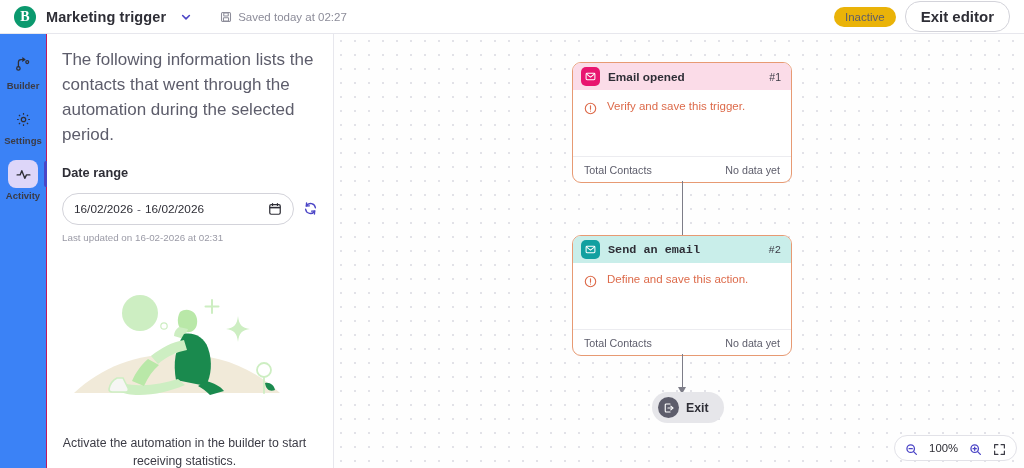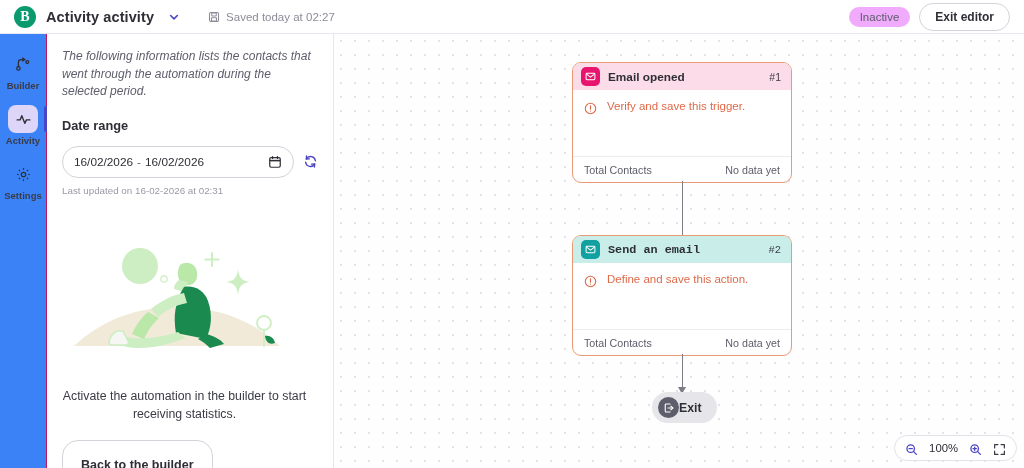--- a/index.html
+++ b/index.html
@@ -34,26 +34,26 @@
   }
   .saved-wrap {
     margin-left: 27px; display: flex; align-items: center; gap: 6px;
     font-size: 11.5px; color: #8c8c99;
   }
   .saved-icon { width: 12px; height: 12px; color: #8c8c99; display:block; }
   .topbar-right {
     margin-left: auto; display: flex; align-items: center; gap: 9px;
   }
   .status-pill {
-    background: #f0abfc; color: #5d5d6b; font-size: 11.5px;
+    background: #eab308; color: #5d5d6b; font-size: 11.5px;
     padding: 4px 11px; border-radius: 11px;
   }
   .exit-btn {
     background: #fff; border: 1px solid #d3d3da; border-radius: 15px;
-    font-size: 12px; font-weight: bold; color: #2e2e36;
+    font-size: 15px; font-weight: bold; color: #2e2e36;
     padding: 6px 15px; cursor: pointer;
   }
 
   
   .rail {
     position: absolute; top: 34px; left: 0; width: 47px; height: 434px;
     background: #3b82f6; border-right: 1px solid #be185d;
     padding-top: 10px;
   }
   .rail-item {
@@ -71,21 +71,21 @@
     width: 3px; height: 26px; background: #4b45c6; border-radius: 2px 0 0 2px;
   }
   .rail-label { font-size: 9.5px; color: #3b3b45; font-weight: bold; }
 
   
   .panel {
     position: absolute; top: 34px; left: 47px; width: 287px; height: 434px;
     background: #ffffff; border-right: 1px solid #e7e7ed;
     padding: 14px 15px 0 15px;
   }
-  .panel-desc { font-size: 12px; line-height: 1.47; color: #5d5d6b; font-style: italic; }
+  .panel-desc { font-size: 17px; line-height: 1.47; color: #5d5d6b; }
   .panel-h { margin-top: 17px; font-size: 12.8px; font-weight: bold; color: #2e2e36; }
   .date-row { margin-top: 13px; display: flex; align-items: center; gap: 9px; }
   .date-input {
     flex: 1; height: 32px; background: #fff;
     border: 1px solid #d3d3da; border-radius: 16px;
     display: flex; align-items: center; padding: 0 11px;
     font-size: 11.8px; color: #2e2e36; cursor: pointer;
   }
   .date-sep { margin: 0 4px; color: #5d5d6b; }
   .cal-icon { margin-left: auto; width: 14px; height: 14px; color: #2e2e36; }
@@ -148,21 +148,21 @@
 
   .connector { position: absolute; }
   .conn-line { position: absolute; width: 1.6px; background: #7d7d88; }
   .conn-arrow {
     position: absolute; width: 0; height: 0;
     border-left: 4.5px solid transparent; border-right: 4.5px solid transparent;
     border-top: 7px solid #7d7d88;
   }
 
   .exit-node {
-    position: absolute; display: flex; align-items: center; 
+    position: absolute; display: flex; align-items: center; gap: 7px;
     background: #e6e6ea; border-radius: 17px; padding: 5px 15px 5px 6px;
     cursor: pointer;
   }
   .exit-circle {
     width: 21px; height: 21px; border-radius: 50%; background: #5d5d6b;
     display: flex; align-items: center; justify-content: center; color: #fff;
   }
   .exit-label { font-size: 12.3px; font-weight: bold; color: #2e2e36; }
 
   .zoom-ctl {
@@ -174,21 +174,21 @@
   .zoom-ctl .z-ico.gray { color: #3b3b45; }
   .zoom-val { font-size: 11.3px; color: #2e2e36; }
 </style>
 </head>
 <body>
 
 <div class="app">
 
   <div class="topbar">
     <div class="brand-logo">B</div>
-    <div class="doc-title">Activity activity</div>
+    <div class="doc-title">Marketing trigger</div>
     <div class="chev">
       <svg viewBox="0 0 16 16" width="12" height="12" fill="none" stroke="currentColor" stroke-width="2.1" stroke-linecap="round" stroke-linejoin="round">
           <polyline points="3.5,6 8,10.5 12.5,6"></polyline>
         </svg>
     </div>
     <div class="saved-wrap">
       <span class="saved-icon">
         <svg viewBox="0 0 16 16" width="12" height="12" fill="none" stroke="currentColor" stroke-width="1.4">
             <rect x="2" y="2" width="12" height="12" rx="1.6"></rect>
             <rect x="5" y="2.6" width="6" height="4" rx="0.6"></rect>
@@ -210,37 +210,37 @@
         <svg viewBox="0 0 20 20" width="17" height="17" fill="none" stroke="currentColor" stroke-width="1.5" stroke-linecap="round">
             <path d="M11 4.2H7.2A3.2 3.2 0 0 0 4 7.4v5.2"></path>
             <path d="M9 2.4 11.4 4.2 9 6"></path>
             <circle cx="4" cy="14.6" r="2"></circle>
             <circle cx="14.4" cy="7.2" r="1.7"></circle>
           </svg>
       </span>
       <span class="rail-label">Builder</span>
     </div>
 
-    <div class="rail-item active">
-      <span class="rail-icon">
-        <svg viewBox="0 0 20 20" width="17" height="17" fill="none" stroke="currentColor" stroke-width="1.6" stroke-linecap="round" stroke-linejoin="round">
-            <polyline points="2.5,10.5 6,10.5 8,5.5 11.5,14.5 13.5,10.5 17.5,10.5"></polyline>
-          </svg>
-      </span>
-      <span class="rail-label">Activity</span>
-    </div>
-
     <div class="rail-item">
       <span class="rail-icon">
         <svg viewBox="0 0 20 20" width="17" height="17" fill="none" stroke="currentColor" stroke-width="1.4">
             <circle cx="10" cy="10" r="2.6"></circle>
             <path d="M10 2.4v2M10 15.6v2M17.6 10h-2M4.4 10h-2M15.4 4.6l-1.4 1.4M6 14l-1.4 1.4M15.4 15.4 14 14M6 6 4.6 4.6"></path>
           </svg>
       </span>
       <span class="rail-label">Settings</span>
+    </div>
+
+    <div class="rail-item active">
+      <span class="rail-icon">
+        <svg viewBox="0 0 20 20" width="17" height="17" fill="none" stroke="currentColor" stroke-width="1.6" stroke-linecap="round" stroke-linejoin="round">
+            <polyline points="2.5,10.5 6,10.5 8,5.5 11.5,14.5 13.5,10.5 17.5,10.5"></polyline>
+          </svg>
+      </span>
+      <span class="rail-label">Activity</span>
     </div>
   </div>
 
   <div class="panel">
     <div class="panel-desc">The following information lists the contacts that went through the automation during the selected period.</div>
     <div class="panel-h">Date range</div>
 
     <div class="date-row">
       <div class="date-input">
         <span>16/02/2026</span>

